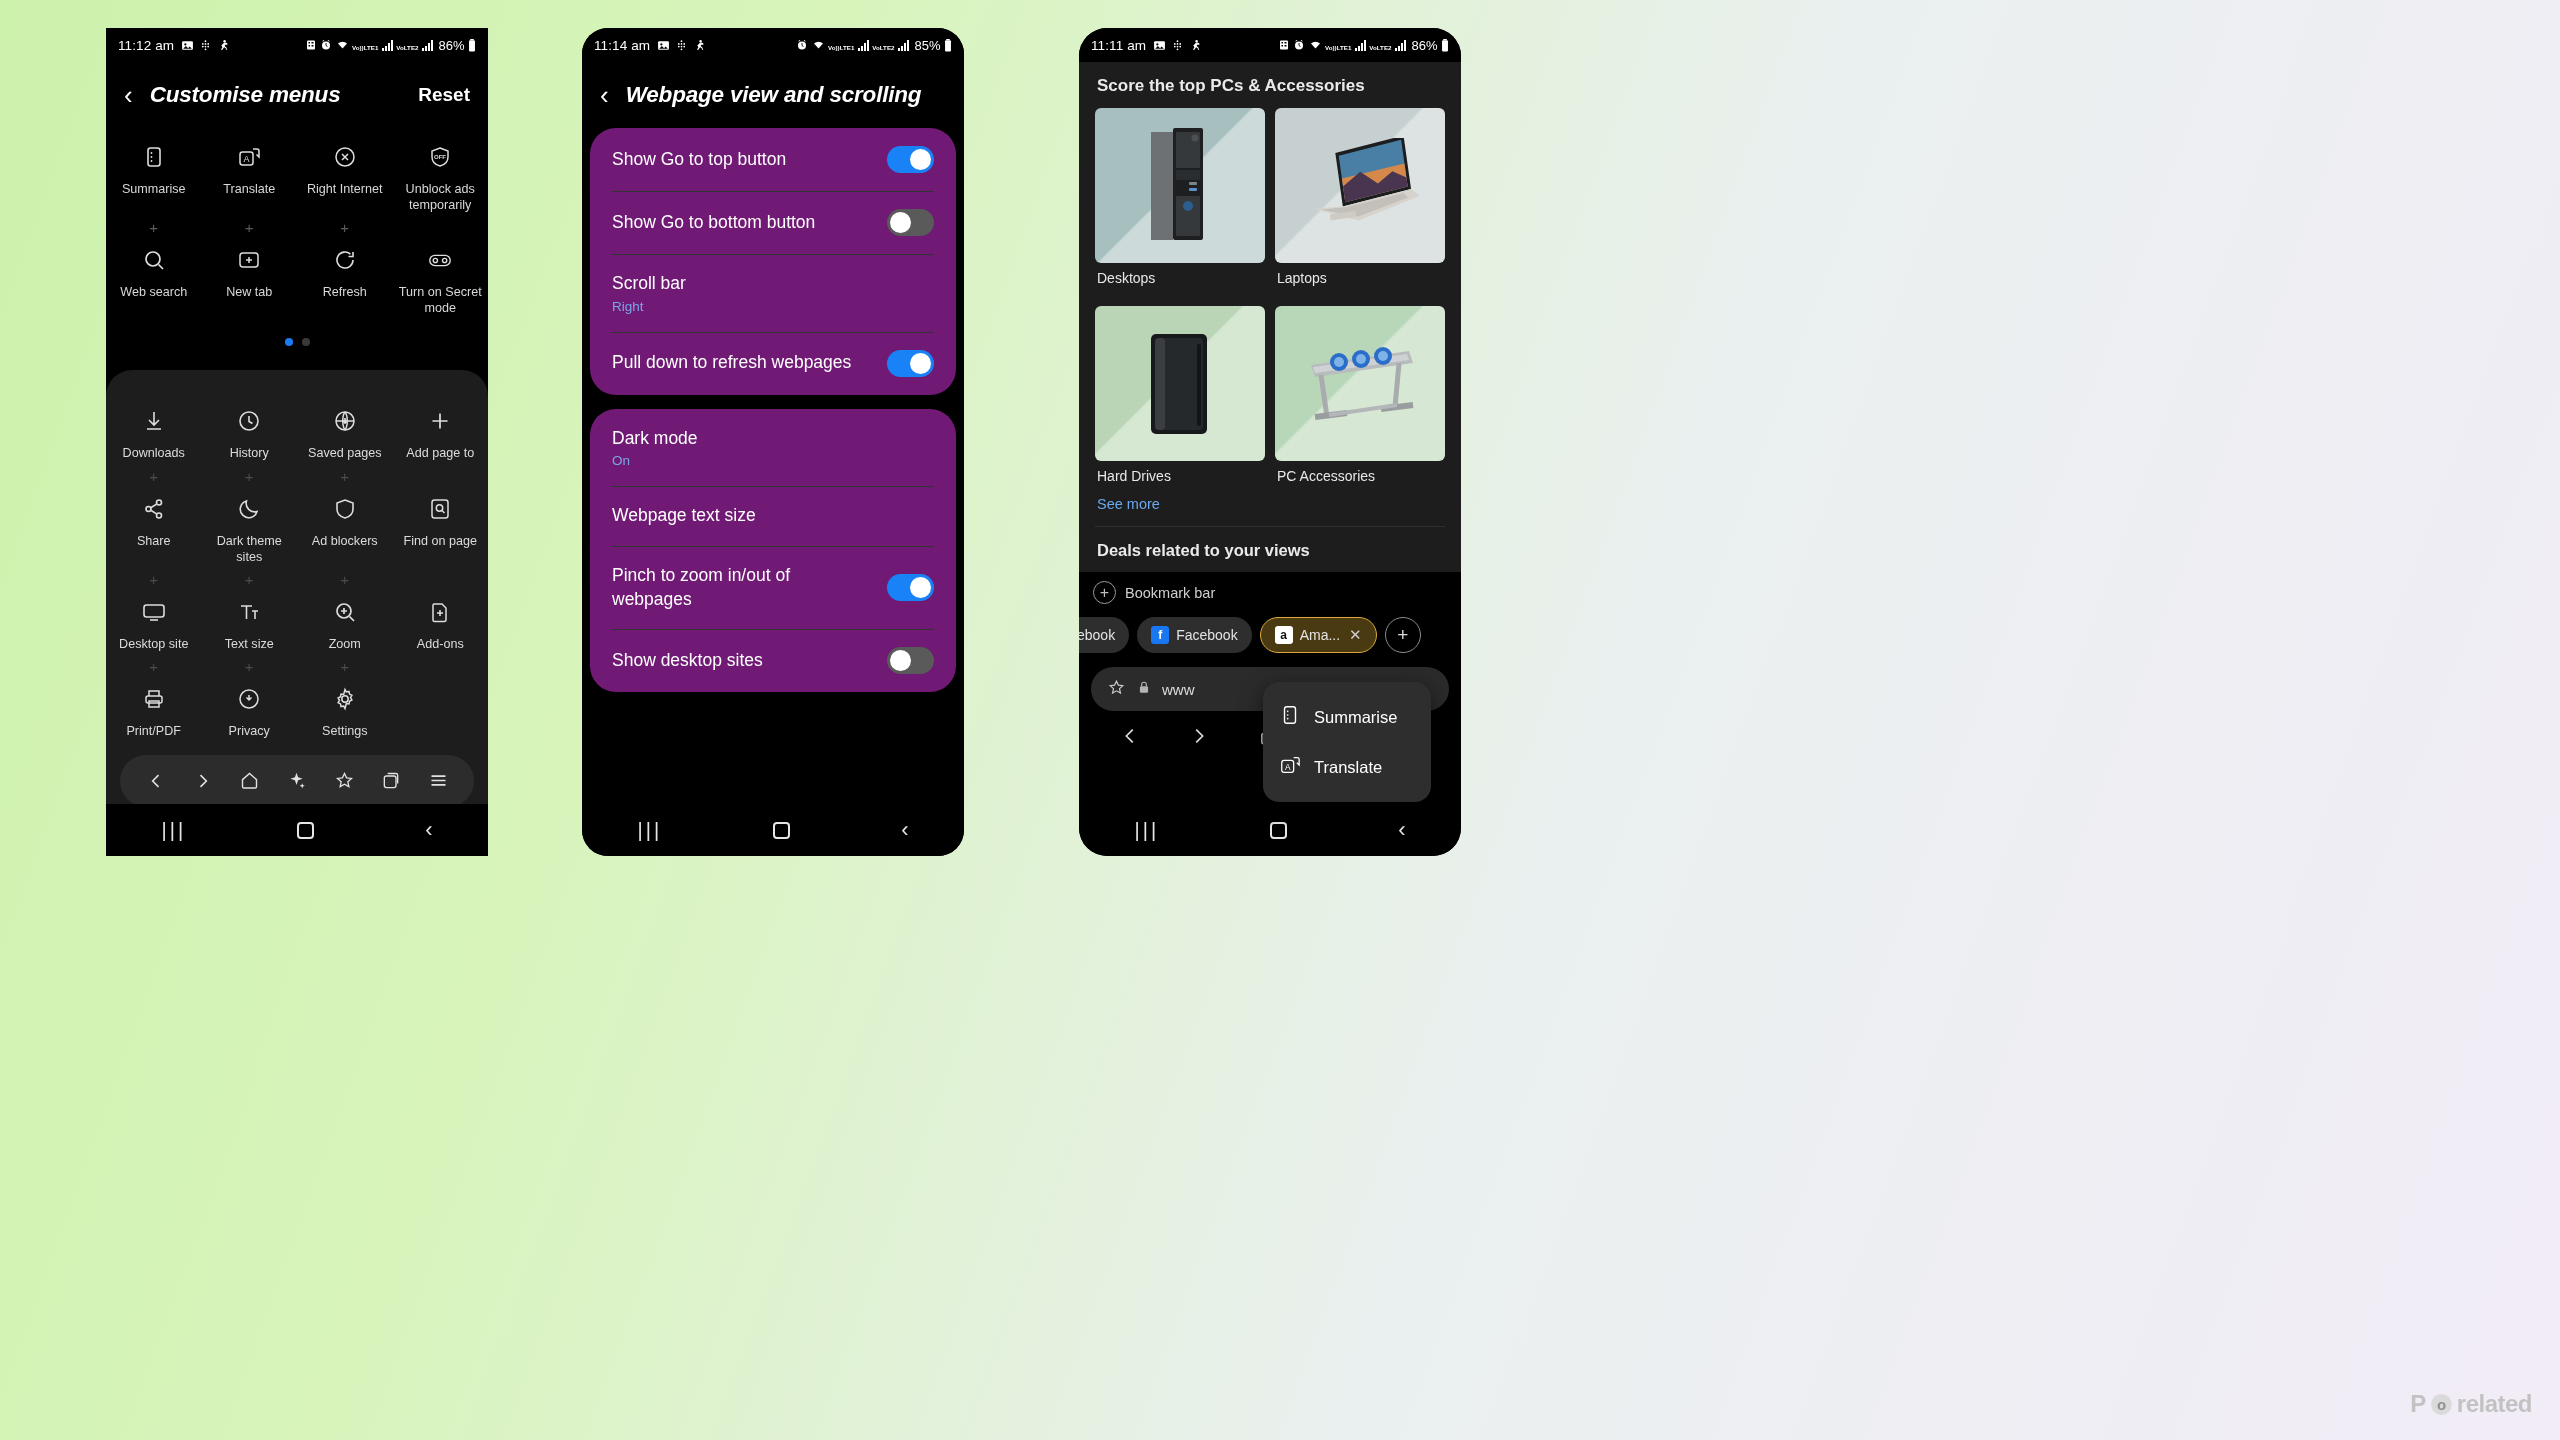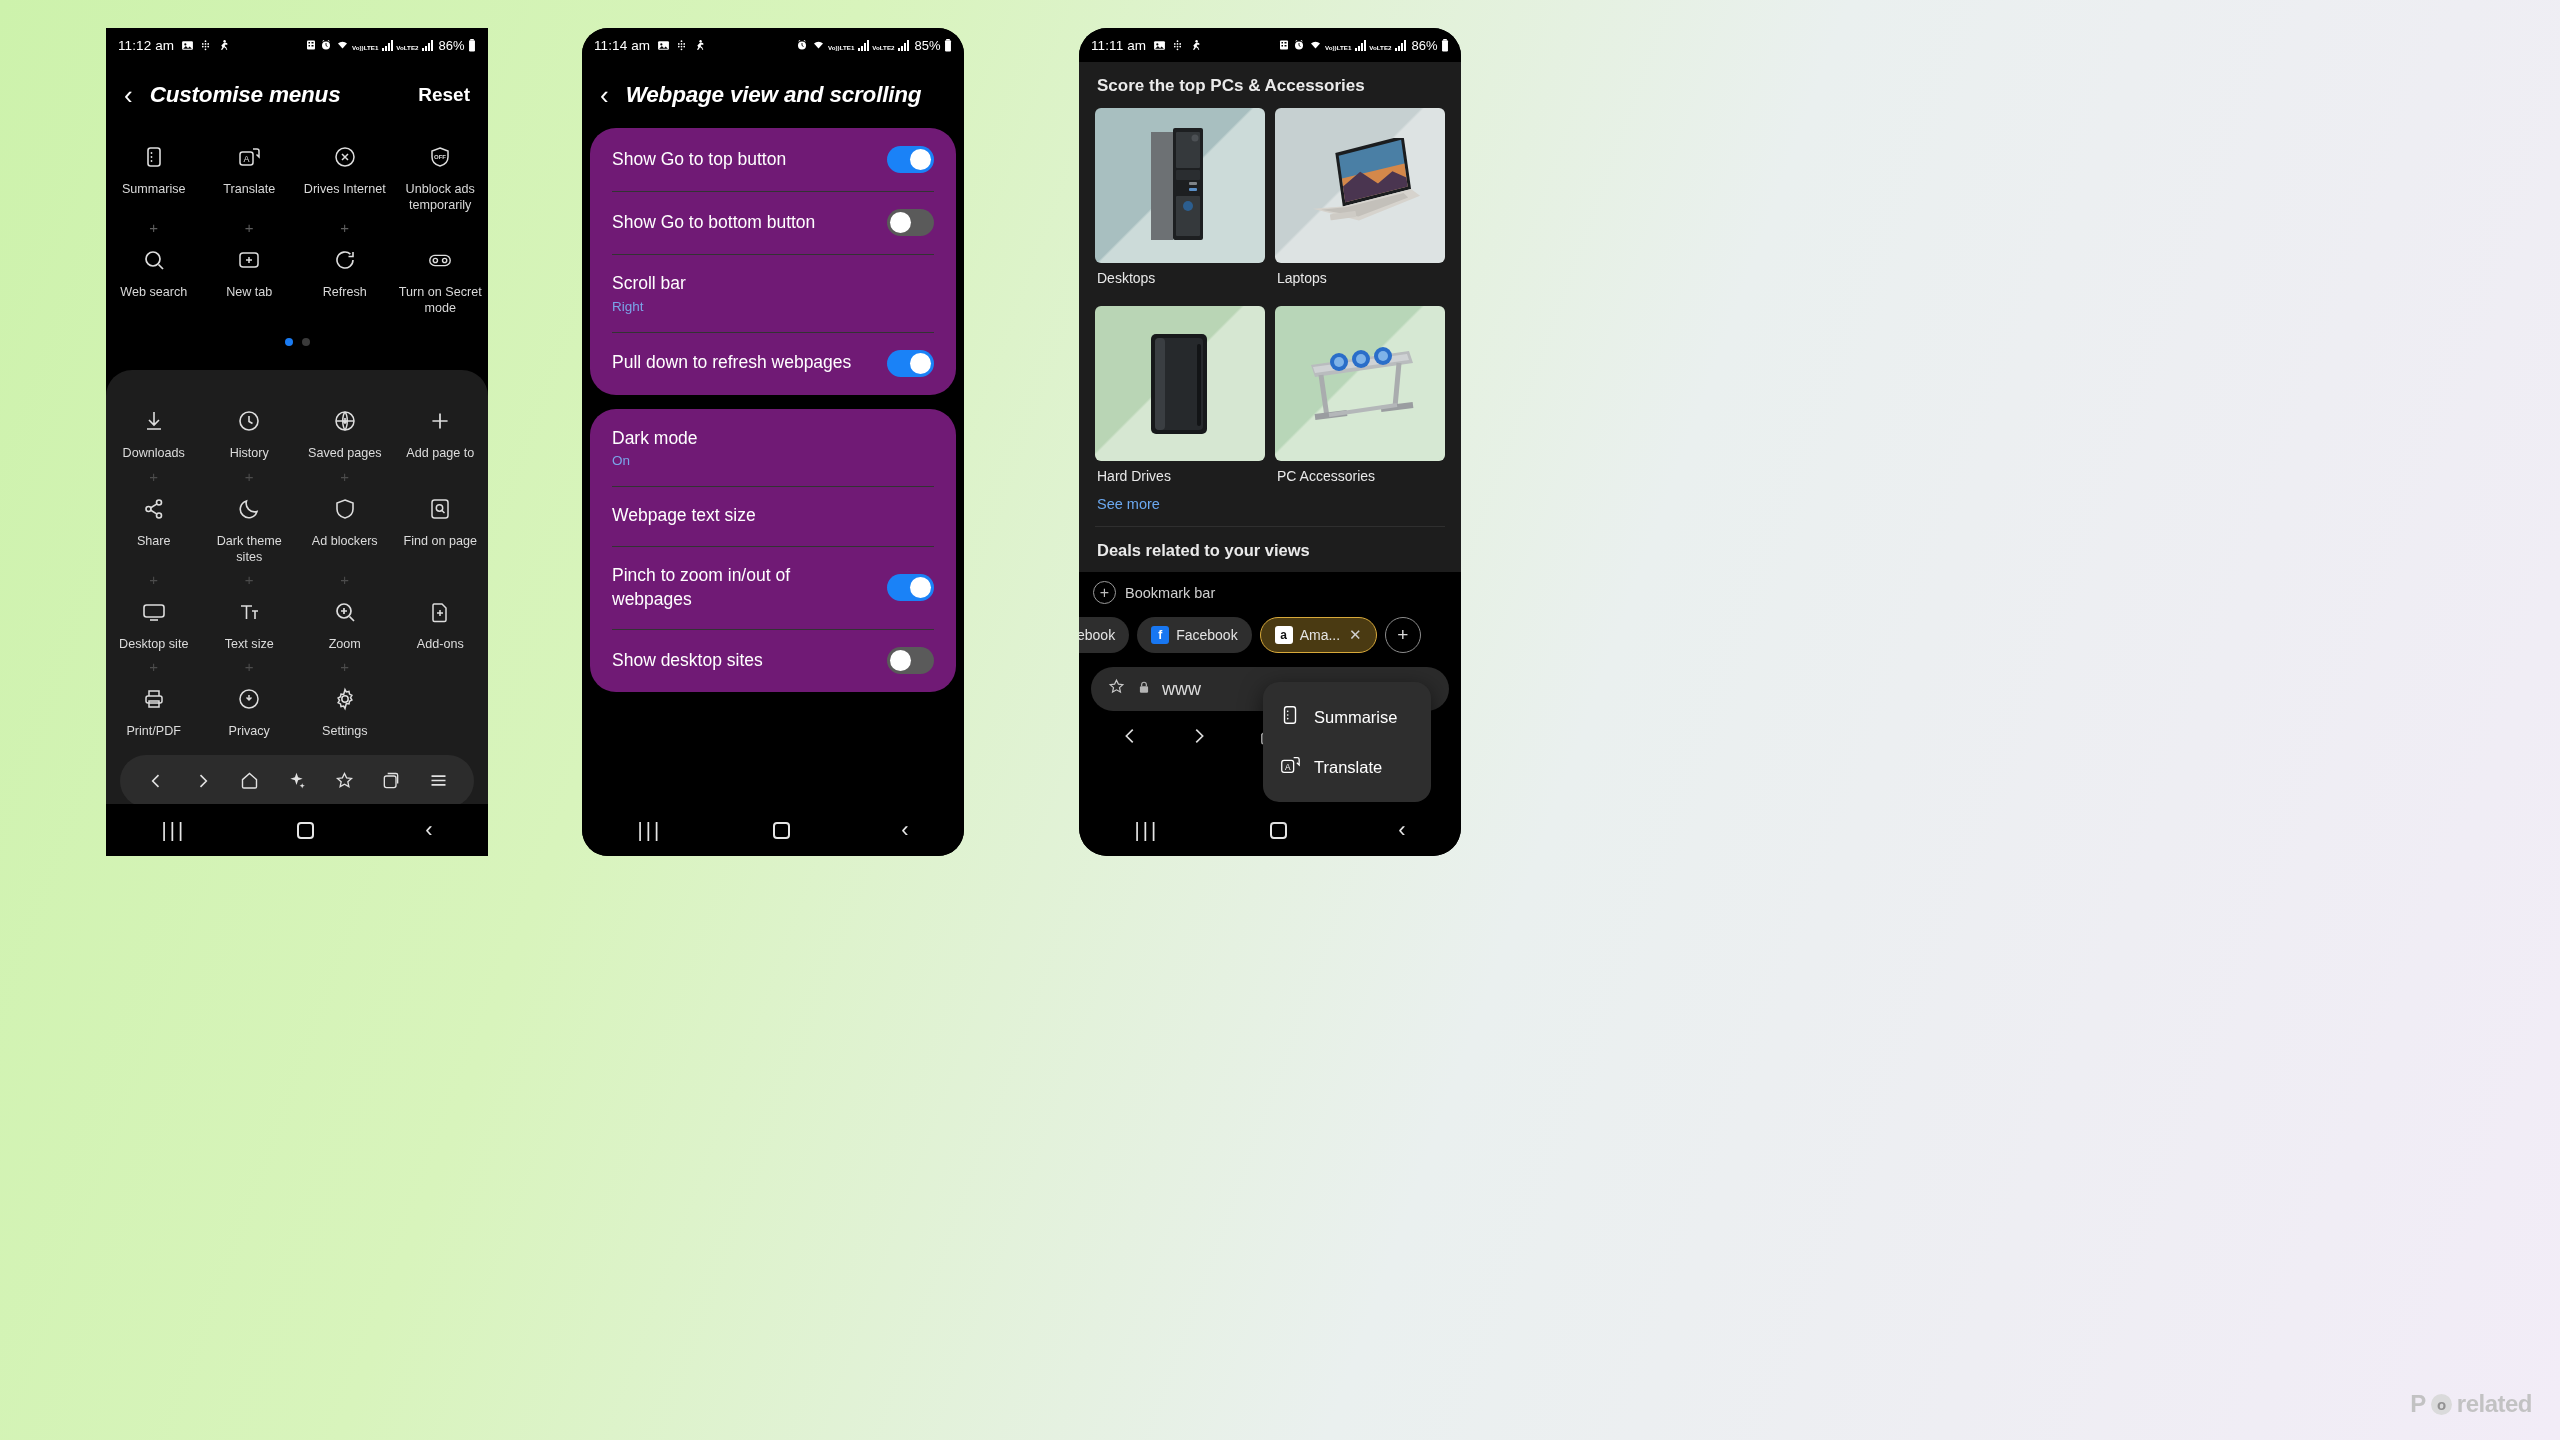--- a/index.html
+++ b/index.html
@@ -176,21 +176,21 @@
   .tab .x { color: #cfcfcf; font-size: 15px; margin-left: 2px; }
   .tabadd {
     width: 36px; height: 36px; border-radius: 50%; border: 1.6px solid #8c8c8c;
     display: flex; align-items: center; justify-content: center; color: #d9d9d9; font-size: 19px;
     flex: 0 0 auto;
   }
 
   .urlbar {
     margin: 6px 12px 0; height: 44px; background: #2b2b2b; border-radius: 22px;
     display: flex; align-items: center; gap: 11px; padding: 0 16px;
-    font-size: 18px; color: #dcdcdc; text-align: right;
+    font-size: 15px; color: #dcdcdc; text-align: right;
   }
 
   .bw-nav {
     display: flex; align-items: center; justify-content: space-around;
     padding: 13px 16px 10px; background: #000; position: relative;
   }
   .bw-nav .k { color: #dcdcdc; display: flex; align-items: center; justify-content: center; }
 
   .ctxmenu {
     position: absolute; right: 30px; top: 654px; width: 168px;
@@ -322,21 +322,21 @@
             </span>
           <span class="lb">Translate</span>
         </div>
         <div class="gcell">
           <span class="ic">
               <svg width="24" height="24" viewBox="0 0 24 24" fill="none" stroke="#ddd" stroke-width="1.5">
                 <circle cx="12" cy="12" r="9"></circle>
                 <path d="M9 9l6 6M15 9l-6 6"></path>
               </svg>
             </span>
-          <span class="lb">Drives Internet</span>
+          <span class="lb">Right Internet</span>
         </div>
         <div class="gcell">
           <span class="ic">
               <svg width="24" height="24" viewBox="0 0 24 24" fill="none" stroke="#ddd" stroke-width="1.5">
                 <path d="M12 3l8 3v6c0 5-4 8-8 9-4-1-8-4-8-9V6z"></path>
                 <text x="12" y="13.5" font-size="6" fill="#ddd" stroke="none" text-anchor="middle" font-weight="bold" font-family="Liberation Sans">OFF</text>
               </svg>
             </span>
           <span class="lb">Unblock ads temporarily</span>
         </div>

